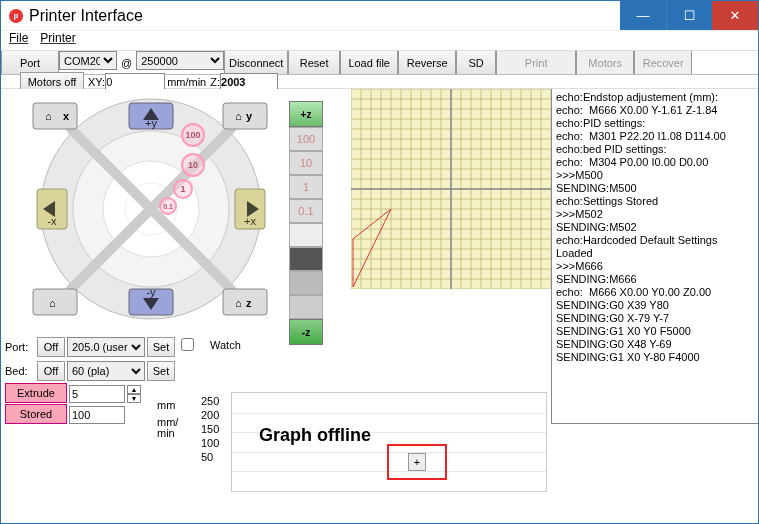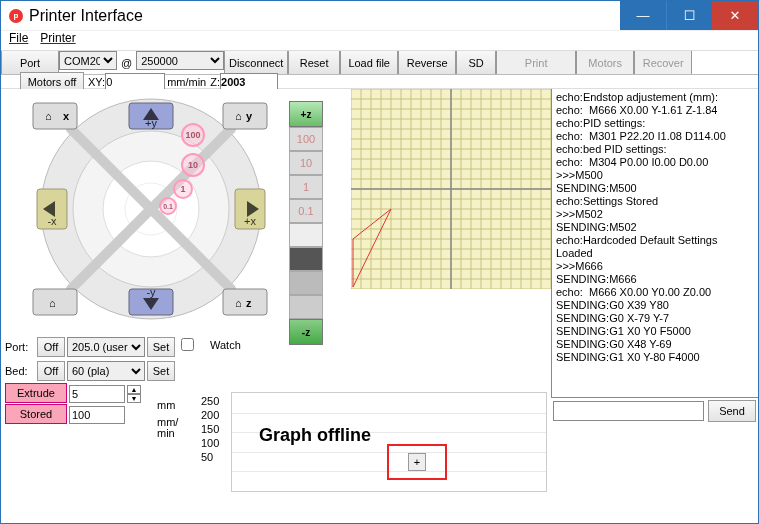--- a/index.html
+++ b/index.html
@@ -294,24 +294,20 @@
 SENDING:M502
 echo:Hardcoded Default Settings Loaded
 &gt;&gt;&gt;M666
 SENDING:M666
 echo:  M666 X0.00 Y0.00 Z0.00
 SENDING:G0 X39 Y80
 SENDING:G0 X-79 Y-7
 SENDING:G1 X0 Y0 F5000
 SENDING:G0 X48 Y-69
 SENDING:G1 X0 Y-80 F4000</div>
-    <div class="sendrow">
-      <input style="">
-      <div class="btn">Send</div>
-    </div>
   </div>
 </div>
 
 <div class="unitcol">
   <div>mm</div>
   <div style="white-space:pre;line-height:11px">mm/
 min</div>
 </div>
 
 <div class="graphaxis" style="white-space:pre">250

